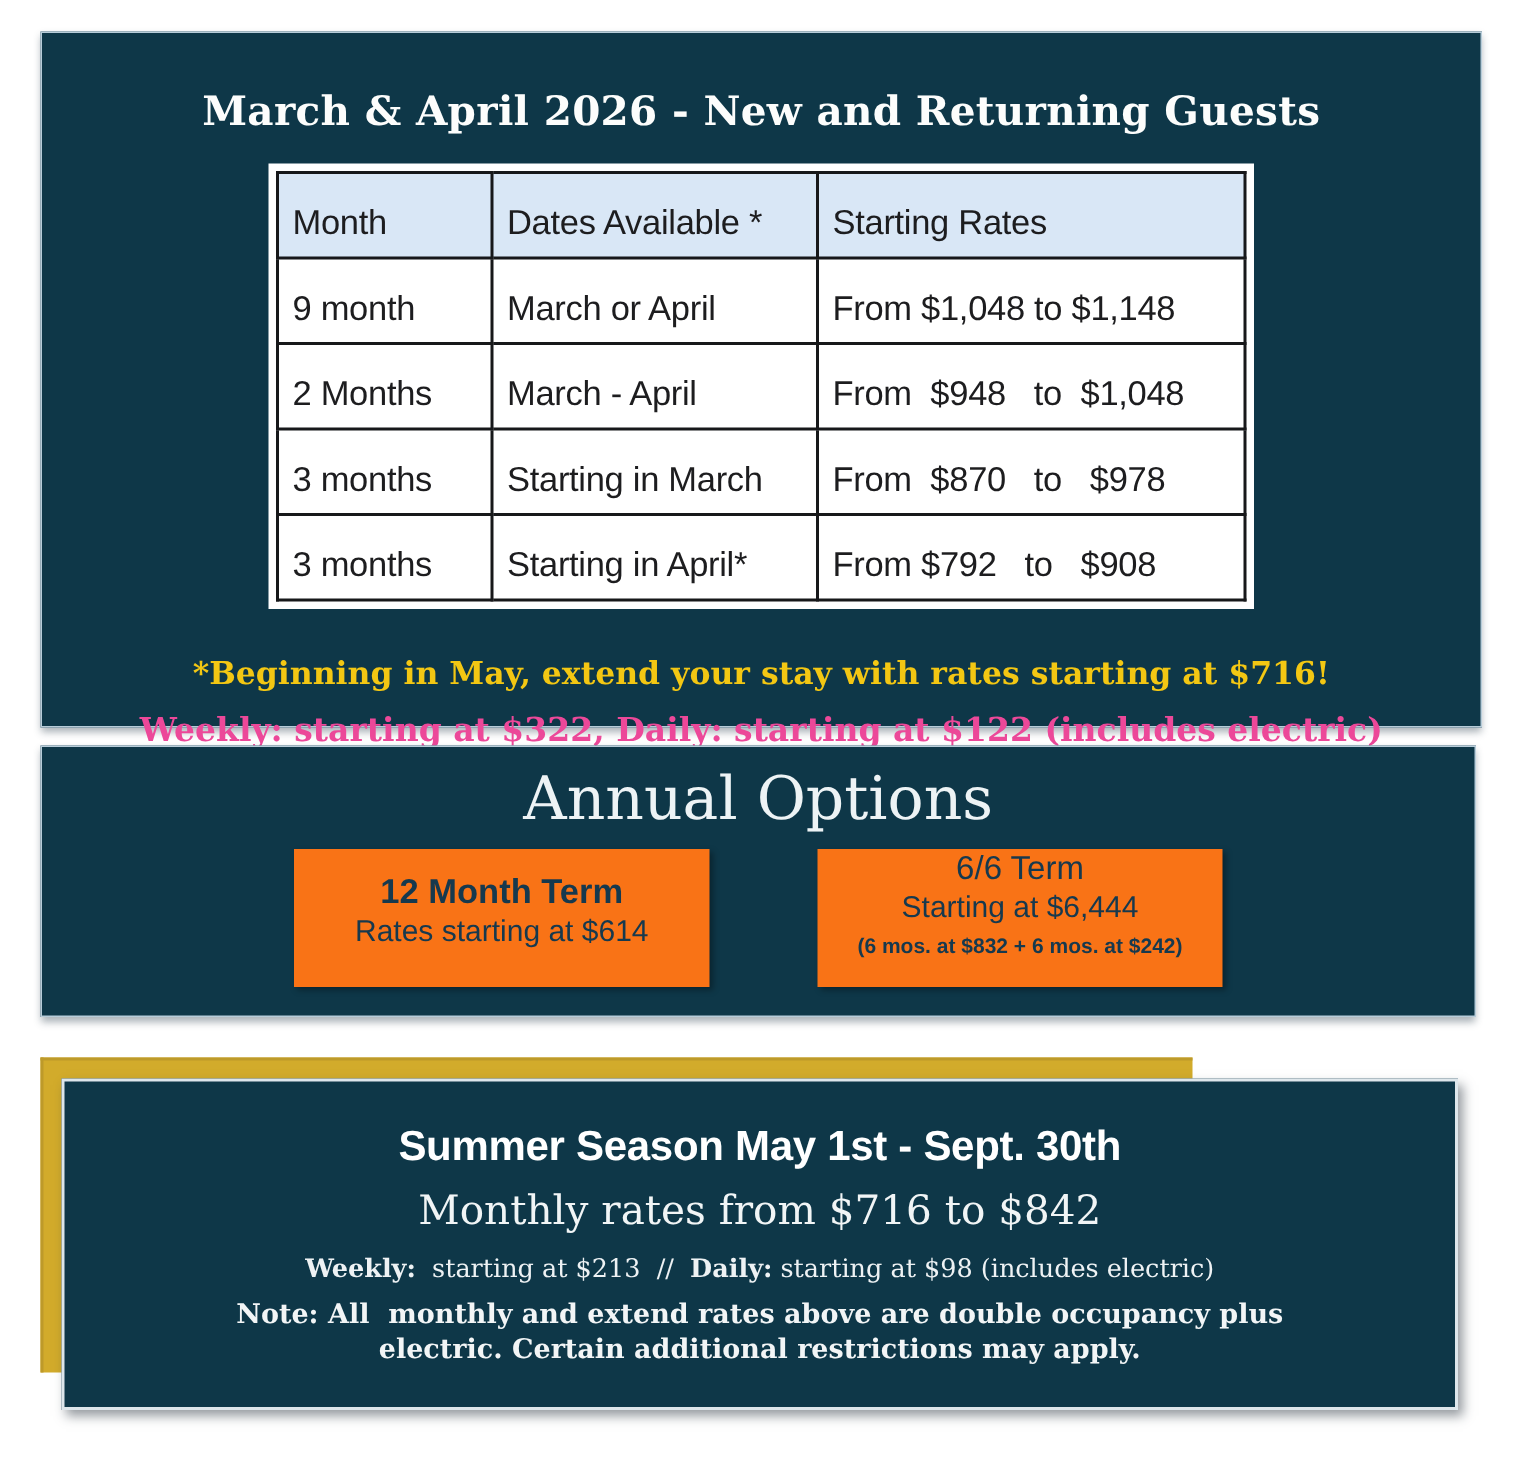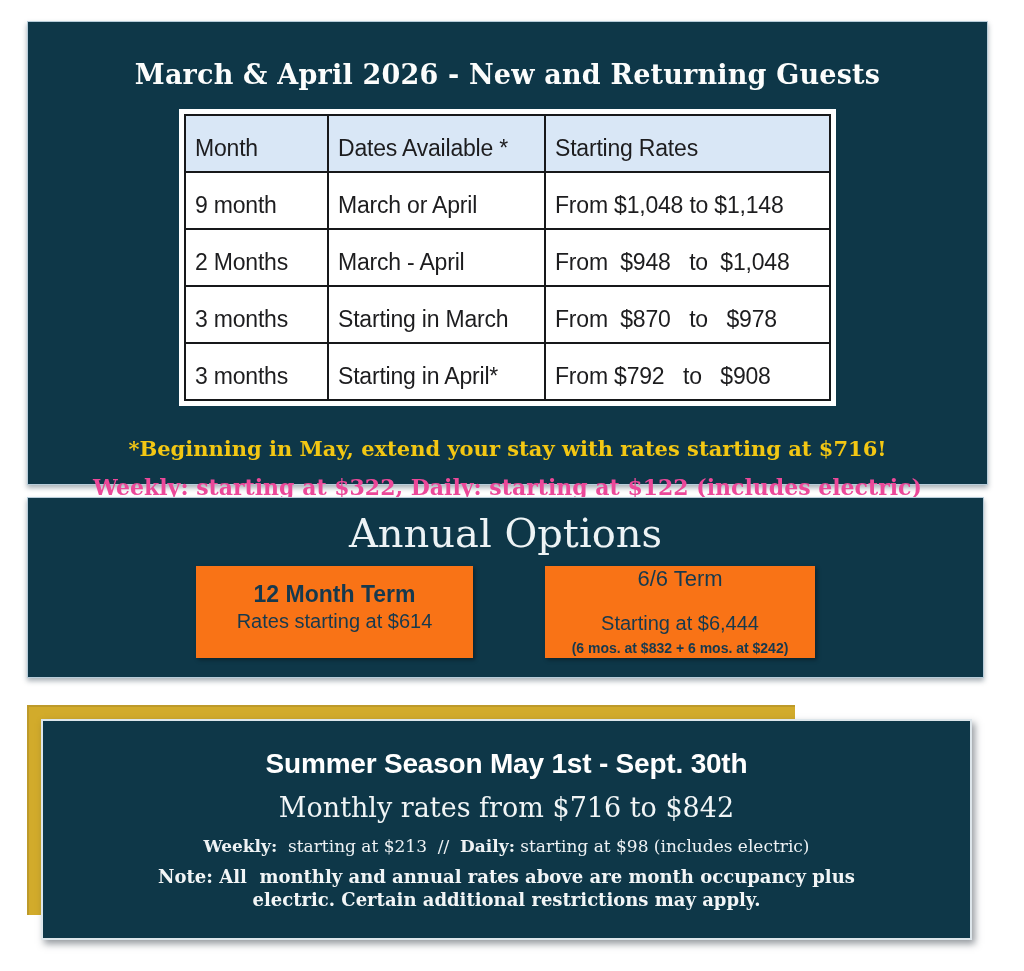--- a/index.html
+++ b/index.html
@@ -37,21 +37,21 @@
   .cards { display:flex; justify-content:center; gap:72px; margin-top:10px; }
   .card {
     background:#f97316; color:#16394e; font-family:"Liberation Sans", sans-serif;
     box-sizing:border-box; height:92px; box-shadow:2px 2px 4px rgba(0,0,0,.35);
   }
   .card-12 { width:277px; padding-top:15px; }
   .card-66 { width:270px; padding-top:0; }
   .card-title-bold { font-size:23px; font-weight:bold; }
   .card-title { font-size:22px; }
   .card-line { font-size:20px; margin-top:2px; }
-  .card-line-tight { font-size:20px; margin-top:20px; }
+  .card-line-tight { font-size:20px; margin-top:2px; }
   .card-small { font-size:14px; font-weight:bold; margin-top:5px; }
 
   
   .gold {
     position:absolute; left:27px; top:705px; width:768px; height:210px;
     background:#d2ab2b; border-top:2px solid #bd9a2a; border-left:2px solid #bd9a2a;
     box-sizing:border-box;
   }
   .summer-inner {
     position:absolute; left:12px; top:12px; width:931px; height:221px;
@@ -129,17 +129,17 @@
         <div class="card-small">(6 mos. at $832 + 6 mos. at $242)</div>
       </div>
     </div>
   </section>
 
   <section class="gold">
     <div class="summer-inner">
       <h2 class="summer-title">Summer Season May 1st - Sept. 30th</h2>
       <p class="summer-monthly">Monthly rates from $716 to $842</p>
       <p class="summer-weekly"><b>Weekly:</b><span>  starting at $213  //  </span><b>Daily:</b><span> starting at $98 (includes electric)</span></p>
-      <p class="summer-note">Note: All  monthly and annual rates above are month occupancy plus electric. Certain additional restrictions may apply.</p>
+      <p class="summer-note">Note: All  monthly and extend rates above are double occupancy plus electric. Certain additional restrictions may apply.</p>
     </div>
   </section>
 
 </div>
 
 </body></html>

